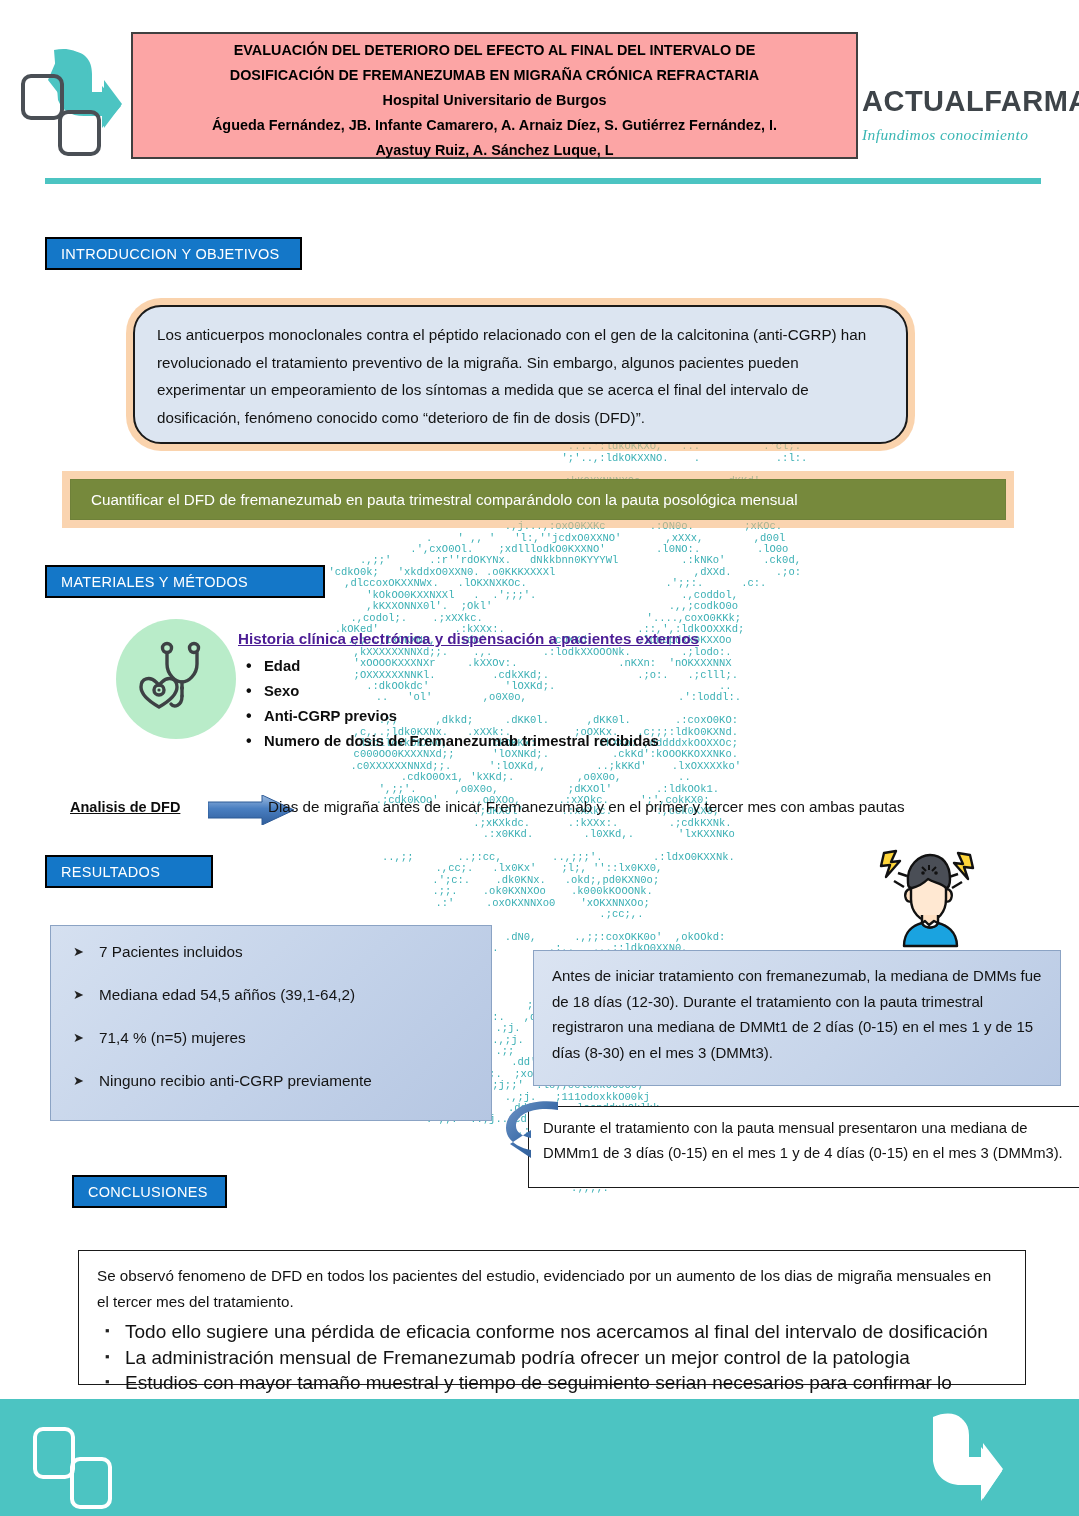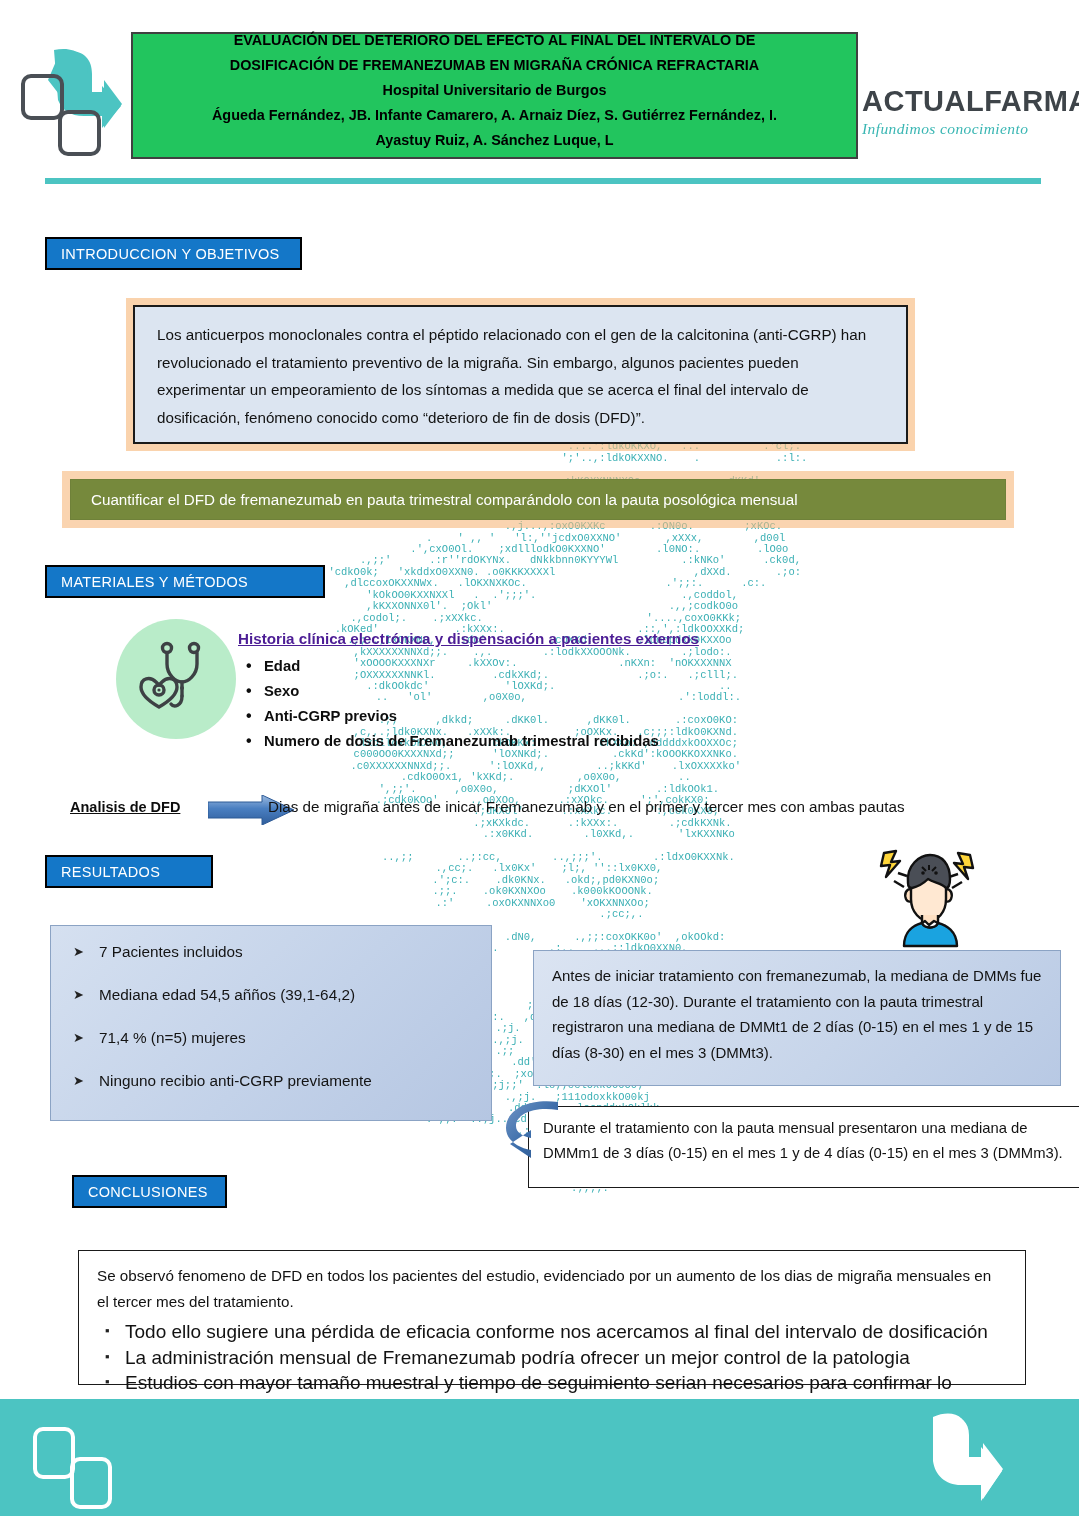--- a/index.html
+++ b/index.html
@@ -27,39 +27,39 @@
     opacity:.92;
     z-index:0;
     pointer-events:none;
     text-align:center;
   }
 
   
   .header-wrap{position:absolute;left:0;top:0;width:1079px;height:190px;z-index:3;}
   .title-box{
     position:absolute;left:131px;top:32px;width:727px;height:127px;
-    background:#22c55e;border:2px solid #404040;
+    background:#fca5a5;border:2px solid #404040;
     box-sizing:border-box;
-    display:flex;flex-direction:column;align-items:center;justify-content:flex-end;
+    display:flex;flex-direction:column;align-items:center;justify-content:flex-start;
     padding:4px 16px;
   }
   .title-line{
     font-weight:bold;font-size:14.4px;line-height:25px;color:#000;
     text-align:center;letter-spacing:0px;
   }
   .title-line.sub{font-size:14.4px;}
   .brand{
     position:absolute;left:862px;top:85px;width:212px;text-align:left;
   }
   .brand-name{
     font-size:29px;font-weight:bold;color:#3e4449;letter-spacing:.5px;
     font-family:"Liberation Sans",sans-serif;
   }
   .brand-tag{
-    font-size:15.5px;font-style:italic;color:#39b6b3;margin-top:2px;
+    font-size:15.5px;font-style:italic;color:#39b6b3;margin-top:8px;
     font-family:"Liberation Serif",serif;letter-spacing:.4px;
   }
   .header-rule{
     position:absolute;left:45px;top:178px;width:996px;height:6px;background:#4cc4c2;
   }
   
   .logo-mark{position:absolute;left:18px;top:48px;width:108px;height:118px;}
   .sq{position:absolute;border:4px solid #4a4f55;border-radius:10px;background:transparent;}
   .sq1{left:3px;top:26px;width:35px;height:38px;}
   .sq2{left:40px;top:62px;width:35px;height:38px;}
@@ -81,20 +81,21 @@
   .glow{
     position:absolute;z-index:2;
     border:2px solid #1a1a1a;
     box-sizing:border-box;
     box-shadow:0 0 0 7px rgba(247,184,123,.62);
   }
   #intro-box{
     left:133px;top:305px;width:775px;height:139px;
     background:#dce5f1;
     padding:14px 20px 10px 22px;
+    border-radius:28px;
   }
   #intro-box p{
     margin:0;font-size:15.2px;line-height:27.5px;color:#121212;
   }
   #objetivo-banner{
     left:70px;top:479px;width:936px;height:41px;
     background:#76893c;border:1px solid #6f8139;
     display:flex;align-items:center;padding:0 20px;
     color:#ffffff;font-size:15.2px;
     box-shadow:0 0 0 8px rgba(247,184,123,.60);

